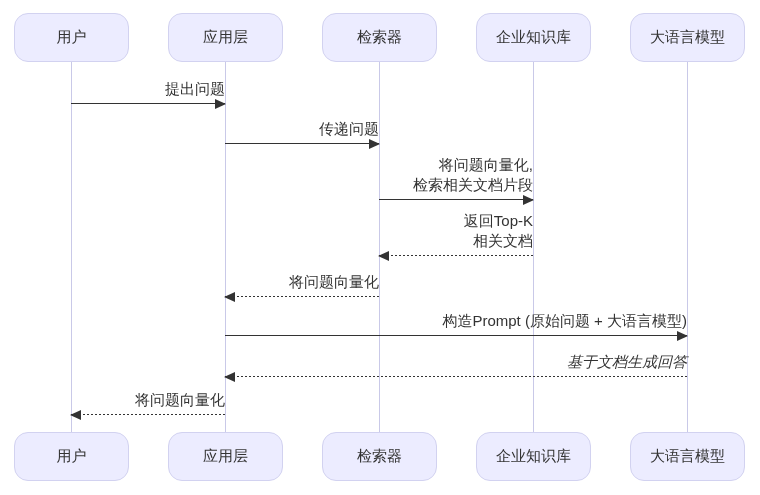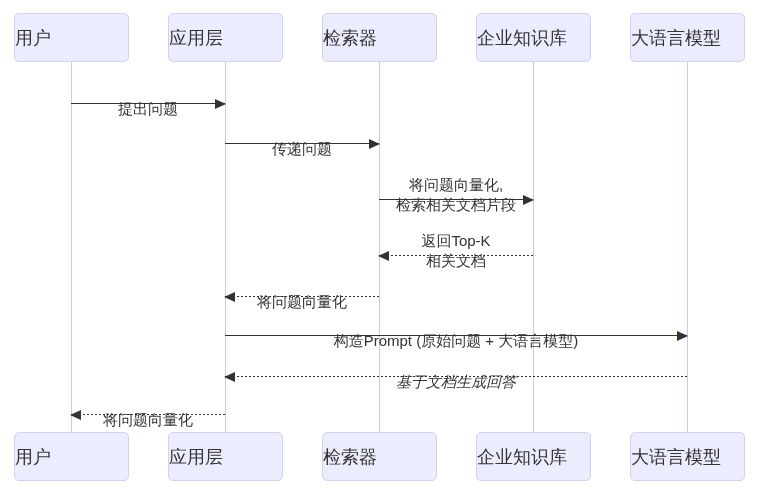--- a/index.html
+++ b/index.html
@@ -3,30 +3,30 @@
 <meta charset="utf-8">
 <style>
   html,body { margin:0; padding:0; background:#ffffff; }
   .canvas {
     position:relative; width:760px; height:495px; background:#ffffff;
     font-family:"Liberation Sans","DejaVu Sans",sans-serif; color:#333333;
     overflow:hidden;
   }
   .actor-box {
     position:absolute; width:115px; height:49px; box-sizing:border-box;
-    background:#ECECFF; border:1px solid #D2D2F0; border-radius:5px;
-    display:flex; align-items:center; 
-    font-size:18px; color:#333333;
+    background:#ECECFF; border:1px solid #D2D2F0; border-radius:14px;
+    display:flex; align-items:center; justify-content:center;
+    font-size:15px; color:#333333;
   }
   .lifeline {
     position:absolute; width:1px; top:62px; height:370px; background:#C9C9E8;
   }
   .msg-label {
-    position:absolute; font-size:15px; line-height:20px; text-align:center;
-    white-space:pre-line; color:#333333;margin-top:20px;
+    position:absolute; font-size:15px; line-height:20px; text-align:right;
+    white-space:pre-line; color:#333333;
   }
   .msg-line { position:absolute; height:1px; }
   .msg-line.solid { background:#333333; }
   .msg-line.dotted {
     background:repeating-linear-gradient(90deg,#333333 0px,#333333 2px,transparent 2px,transparent 4px);
   }
   .arrowhead { position:absolute; width:0; height:0; top:-4px; }
   .arrowhead.right {
     right:-1px;
     border-left:11px solid #333333;

